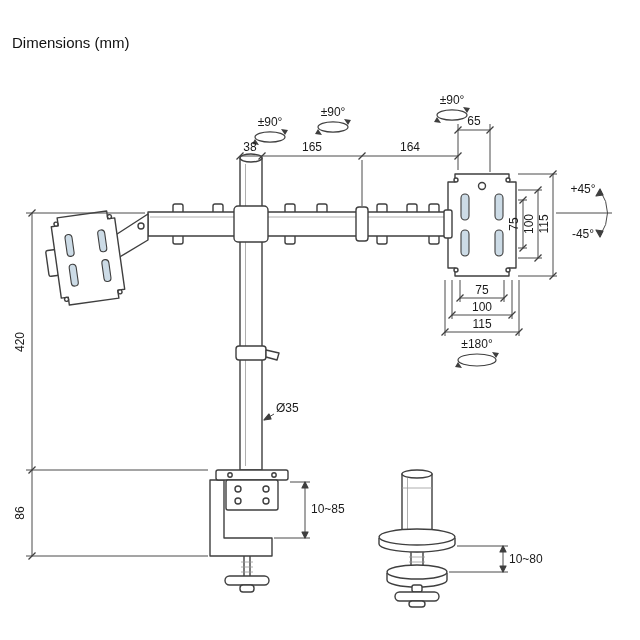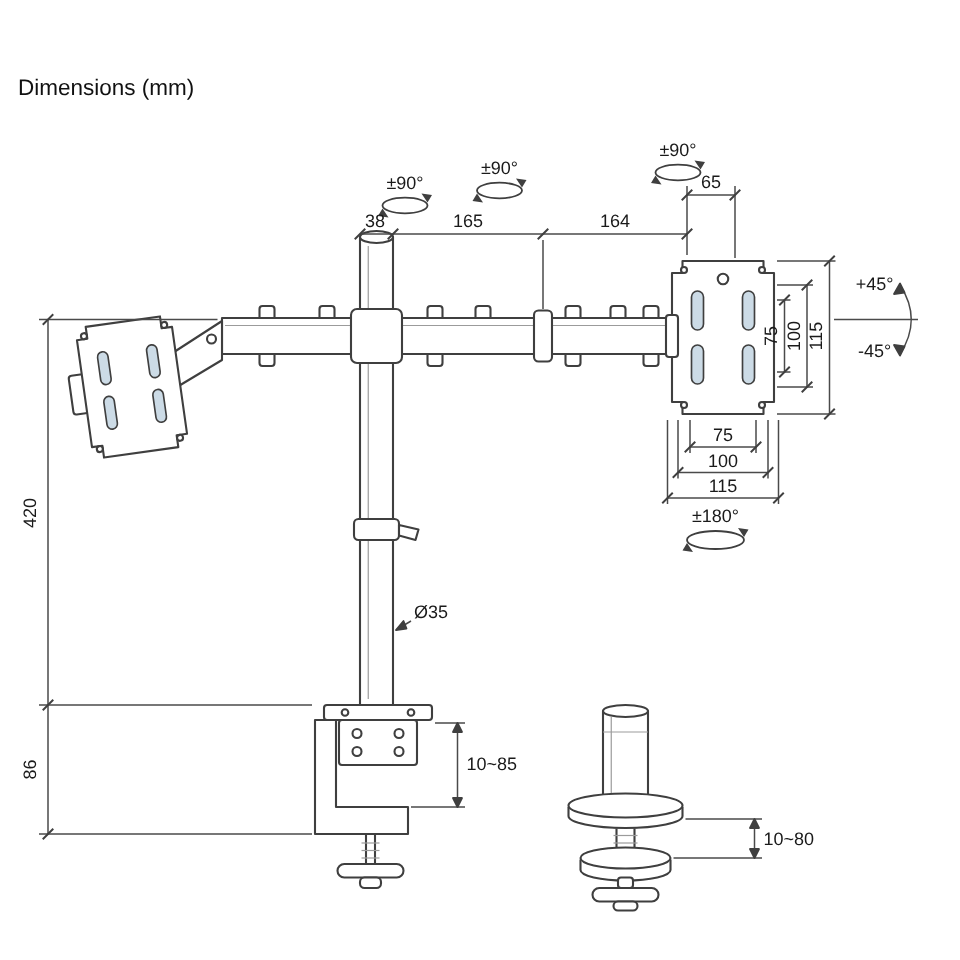--- a/index.html
+++ b/index.html
@@ -1,18 +1,18 @@
 <!DOCTYPE html>
 <html><head>
 <meta charset="utf-8">
 <style>
   *{margin:0;padding:0;box-sizing:border-box}
   html,body{width:640px;height:640px;background:#ffffff;font-family:"Liberation Sans",sans-serif}
   body{position:relative;overflow:hidden}
-  .title{position:absolute;left:12px;top:50px;font-size:15px;color:#111}
+  .title{position:absolute;left:12px;top:34px;font-size:15px;color:#111}
   svg{position:absolute;left:0;top:0}
   .ol{fill:#ffffff;stroke:#3f3f3f;stroke-width:1.4;stroke-linejoin:round}
   .oln{fill:none;stroke:#3f3f3f;stroke-width:1.4;stroke-linejoin:round}
   .thin{stroke:#9b9b9b;stroke-width:.8;fill:none}
   .slot{fill:#ccdbe6;stroke:#3f3f3f;stroke-width:1.1}
   .dim{stroke:#4a4a4a;stroke-width:1;fill:none}
   .tick{stroke:#3f3f3f;stroke-width:1.3}
   .sym{stroke:#3f3f3f;fill:#3f3f3f;stroke-width:1.2;stroke-linejoin:round}
   text{font-size:12px;fill:#1a1a1a}
 </style>

